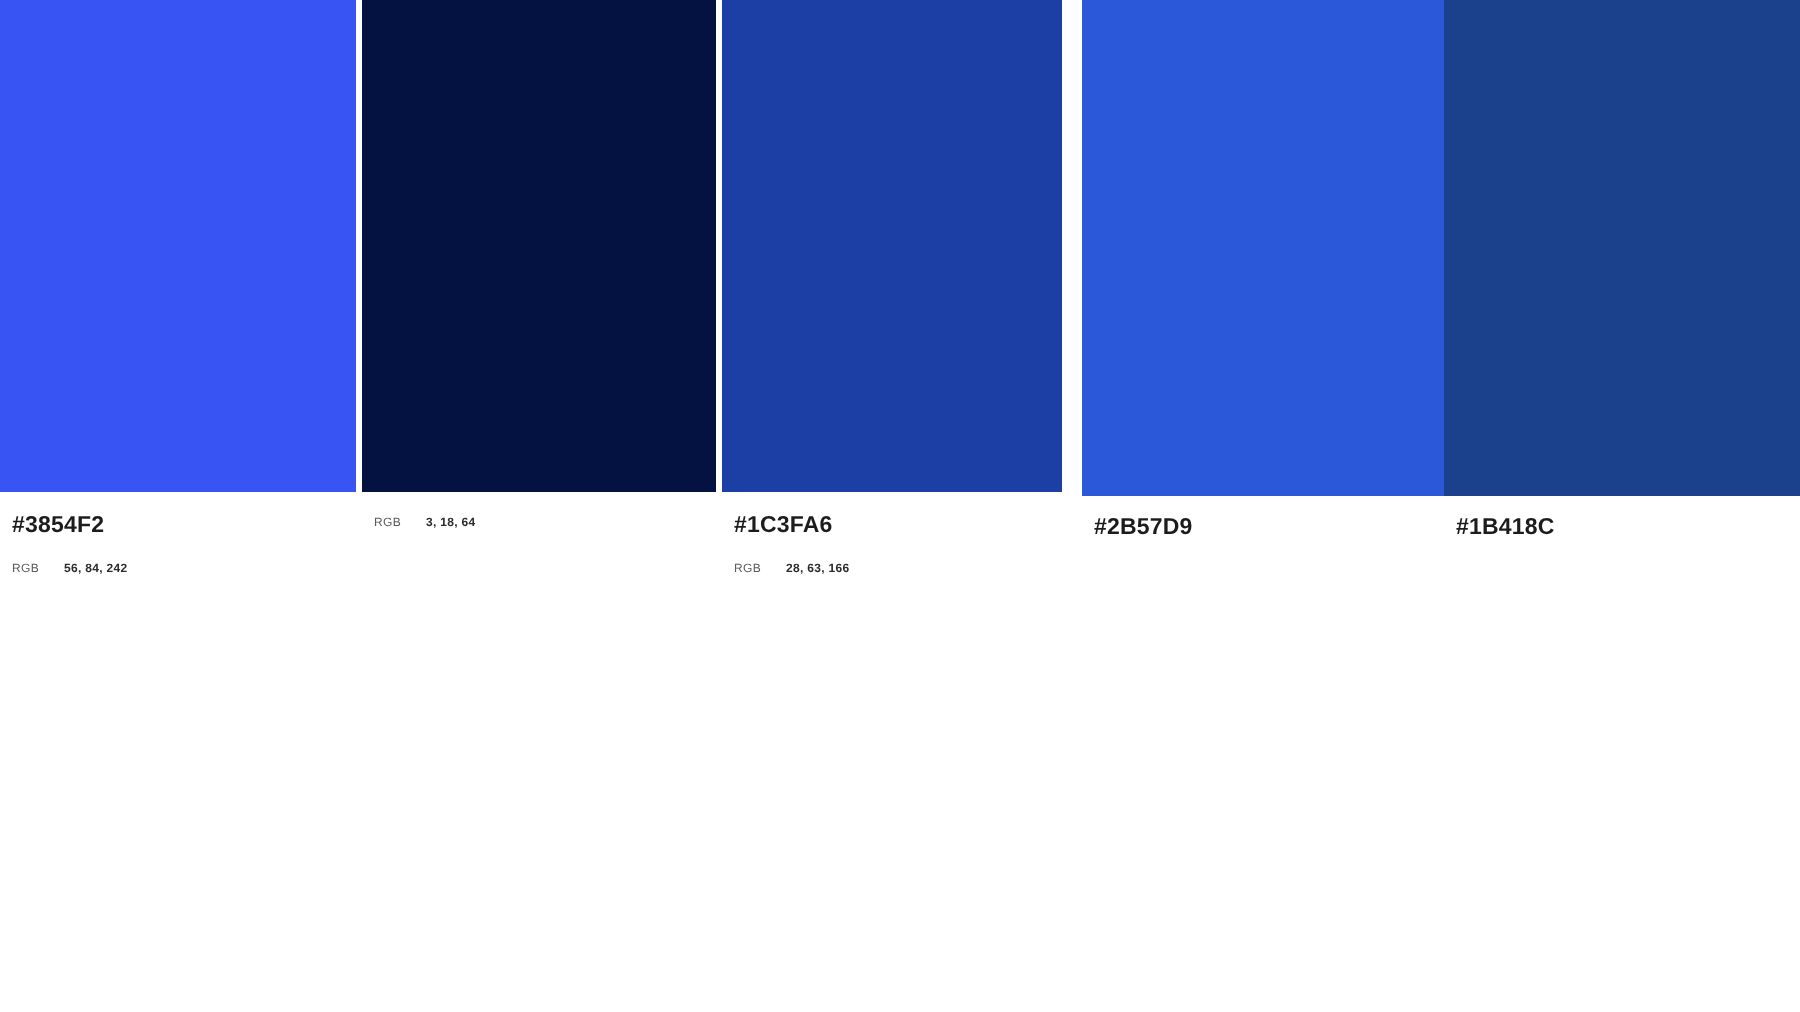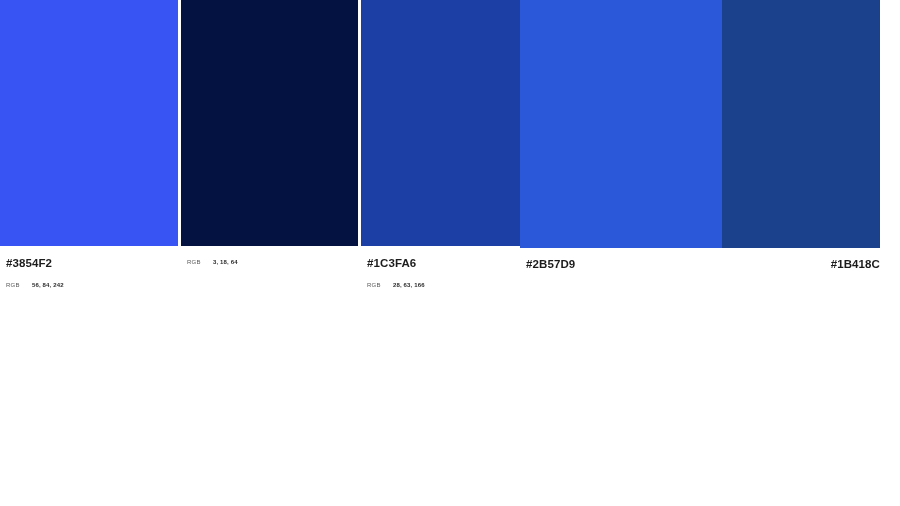--- a/index.html
+++ b/index.html
@@ -99,25 +99,25 @@
     <div class="swatch-column" style="left: 361px; width: 170px;">
       <div class="swatch-chip" style="height: 246px; background-color: rgb(28, 63, 166);"></div>
       <div class="swatch-info">
         <span class="swatch-hex" style="margin-top: 11px; margin-left: 6px;">#1C3FA6</span>
         <div class="swatch-rgb-row" style="margin-top: 13px; margin-left: 6px;">
           <span class="swatch-rgb-label">RGB</span>
           <span class="swatch-rgb-value">28, 63, 166</span>
         </div>
       </div>
     </div>
-    <div class="swatch-column" style="left: 520px; width: 202px;">
+    <div class="swatch-column" style="left: 541px; width: 202px;">
       <div class="swatch-chip" style="height: 248px; background-color: rgb(43, 87, 217);"></div>
       <div class="swatch-info">
         <span class="swatch-hex" style="margin-top: 10px; margin-left: 6px;">#2B57D9</span>
       </div>
     </div>
-    <div class="swatch-column" style="left: 722px; width: 158px; text-align: right;">
+    <div class="swatch-column" style="left: 722px; width: 178px;">
       <div class="swatch-chip" style="height: 248px; background-color: rgb(27, 65, 140);"></div>
       <div class="swatch-info">
         <span class="swatch-hex" style="margin-top: 10px; margin-left: 6px;">#1B418C</span>
       </div>
     </div>
   </div>
 
 </body></html>

